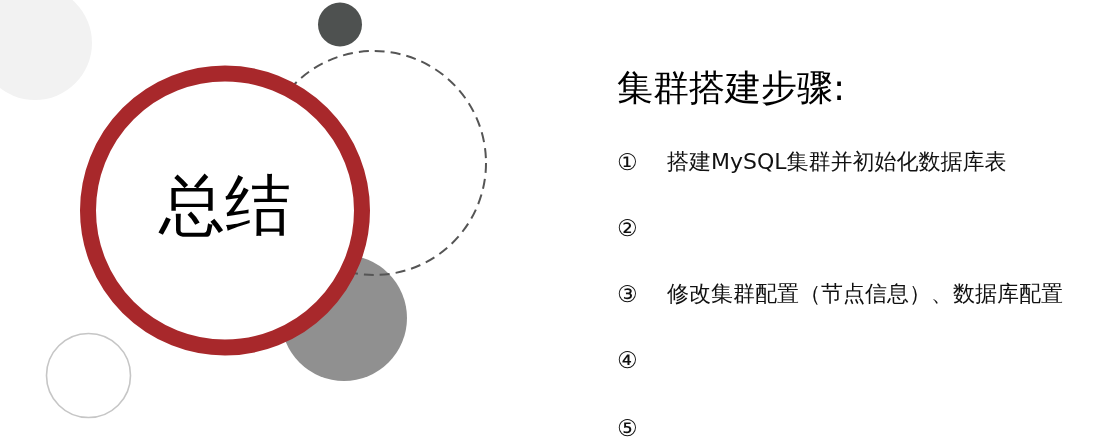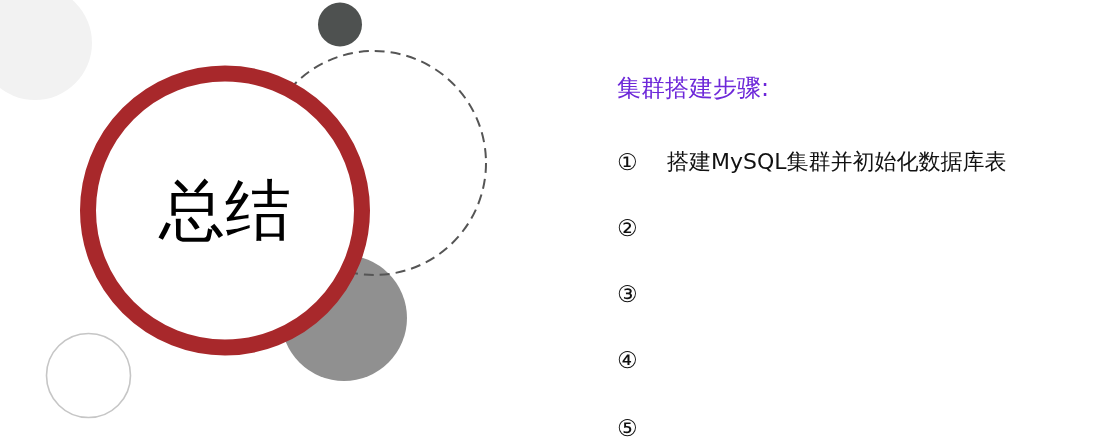--- a/index.html
+++ b/index.html
@@ -23,35 +23,36 @@
     .badge-text {
       position: absolute;
       left: 225px;
       top: 211px;
       transform: translate(-50%, -50%);
       font-size: 66px;
       line-height: 1;
       color: #000000;
       white-space: nowrap;
       letter-spacing: 0px;
+      font-family: Liberation Mono, monospace;
     }
     .steps {
       position: absolute;
       left: 617px;
       top: 0;
       width: 500px;
     }
     .steps-title {
       position: absolute;
       left: 0;
       top: 70px;
-      font-size: 24px;
+      font-size: 36px;
       line-height: 36px;
       white-space: nowrap;
-      color: #6d28d9;
+      color: #000000;
     }
     .step {
       position: absolute;
       left: 0;
       height: 30px;
       display: flex;
       align-items: center;
       white-space: nowrap;
       font-size: 22px;
       color: #111111;
@@ -85,20 +86,21 @@
 
   <div class="step" style="top:147px;">
     <span class="step-num">①</span>
     <span class="step-text">搭建MySQL集群并初始化数据库表</span>
   </div>
   <div class="step" style="top:213px;">
     <span class="step-num">②</span>
   </div>
   <div class="step" style="top:279px;">
     <span class="step-num">③</span>
+    <span class="step-text">修改集群配置（节点信息）、数据库配置</span>
   </div>
   <div class="step" style="top:345px;">
     <span class="step-num">④</span>
   </div>
   <div class="step" style="top:413px;">
     <span class="step-num">⑤</span>
   </div>
 </div>
 
 </body></html>

